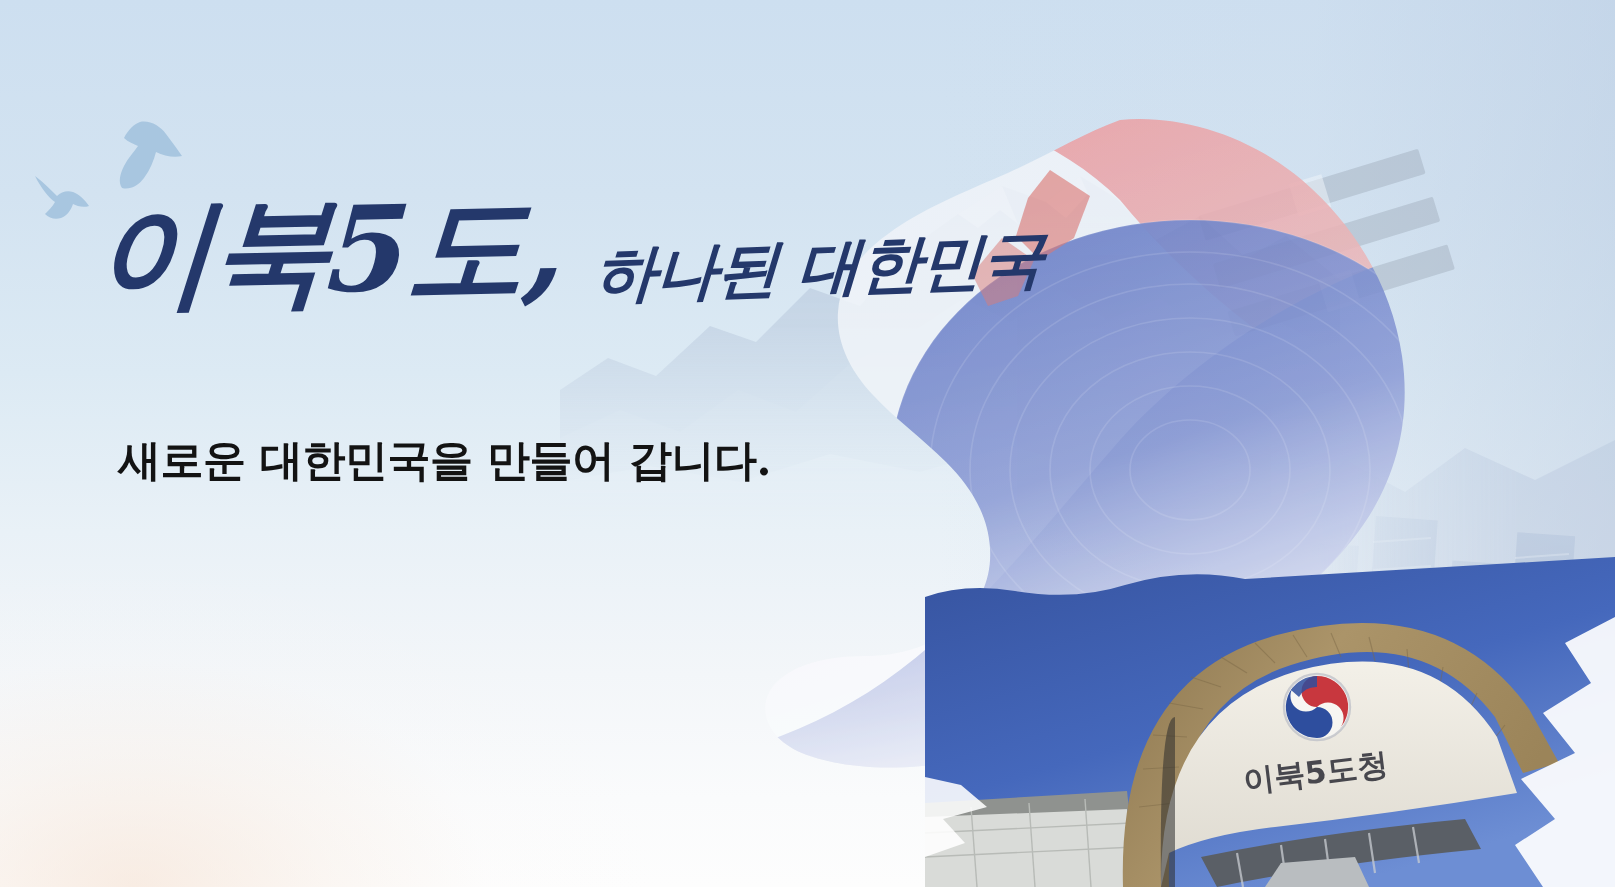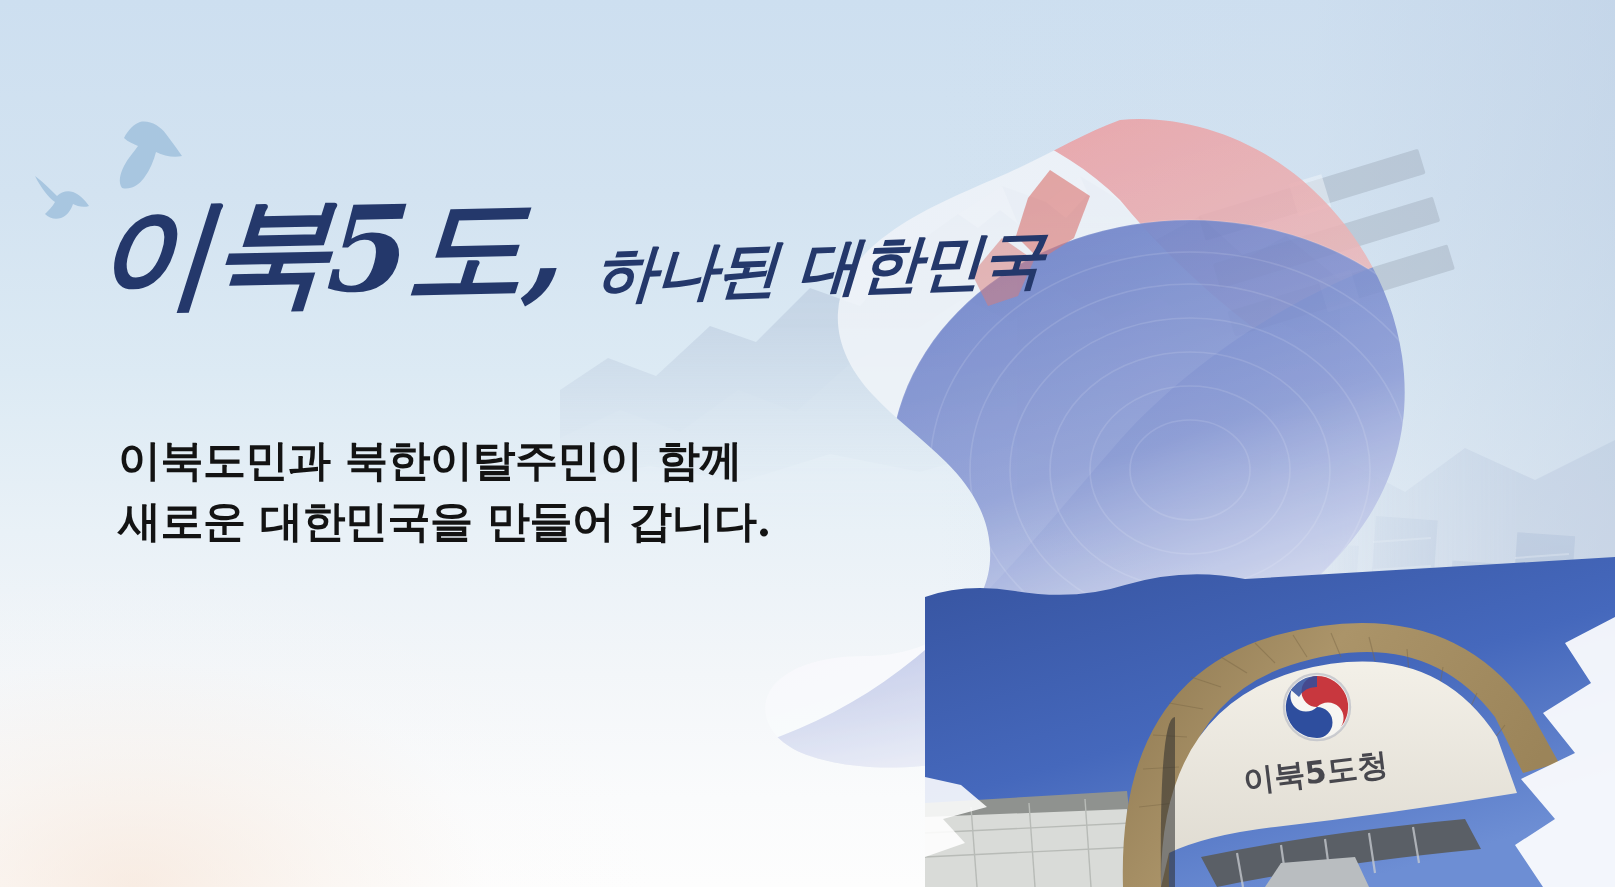--- a/index.html
+++ b/index.html
@@ -419,19 +419,18 @@
   </div>
 
   <div class="content">
 
     <div class="headline">
       <span class="headline-main">이북5도,</span>
       <span class="headline-sub">하나된 대한민국</span>
     </div>
 
     <div class="subtitle">
-      <span class="subtitle-line">이북도민과 북한이탈주민이 함께</span>
       <span class="subtitle-line">새로운 대한민국을 만들어 갑니다.</span>
     </div>
 
   </div>
 
 </div>
 
 </body></html>

